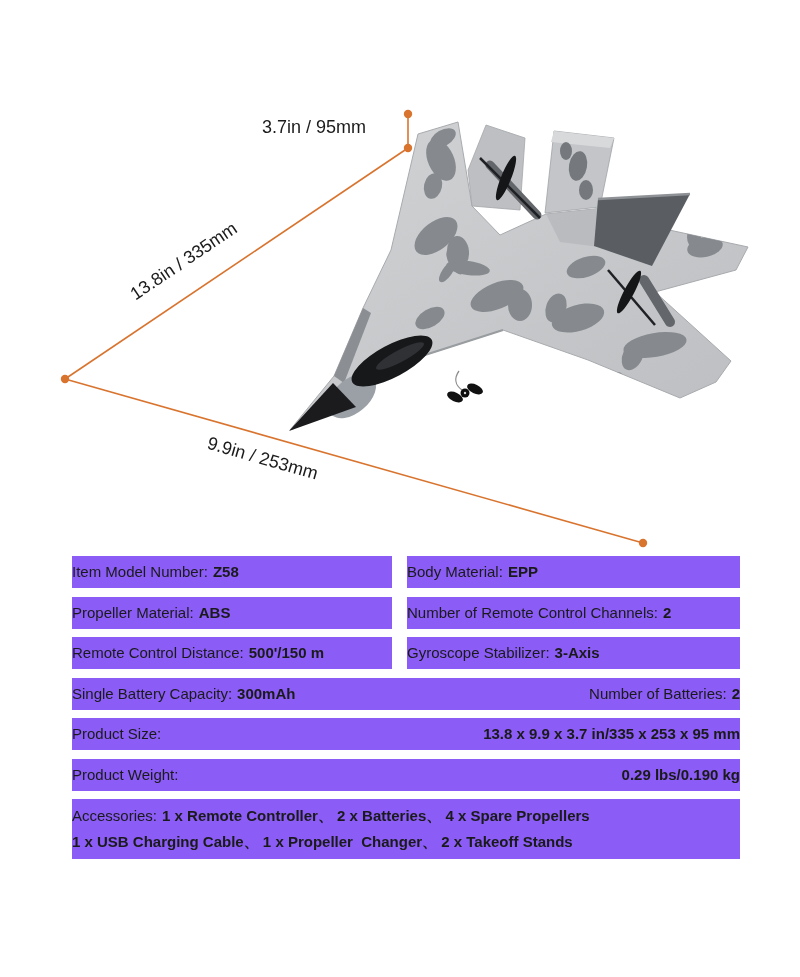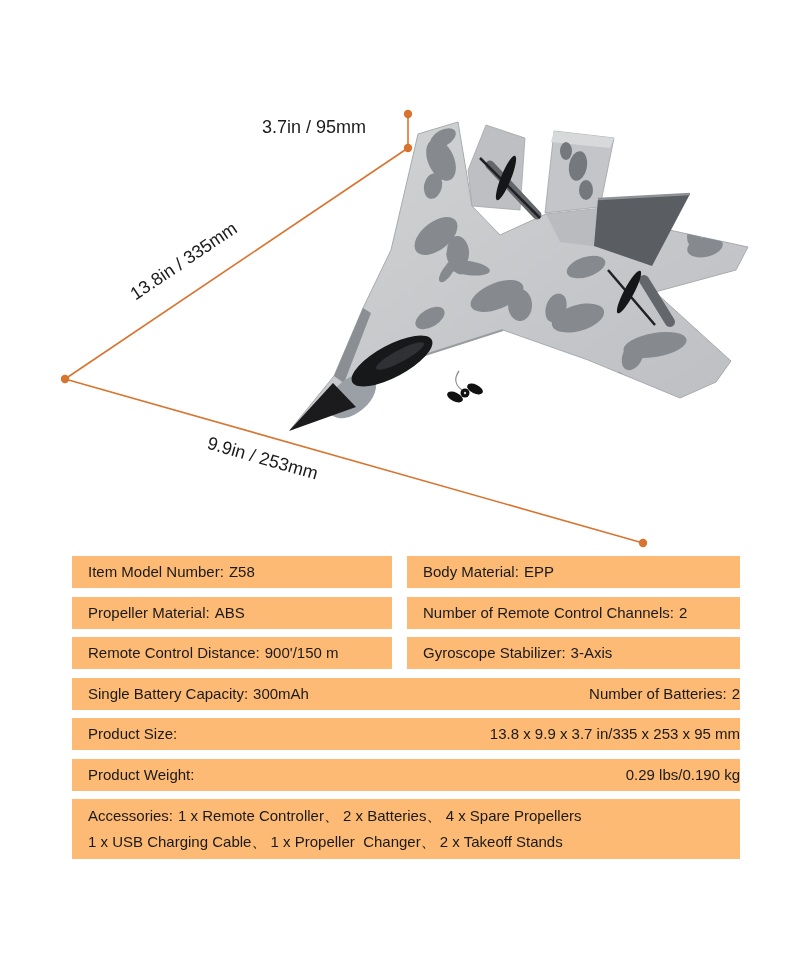--- a/index.html
+++ b/index.html
@@ -9,28 +9,28 @@
   }
   .figure-svg{position:absolute;left:0;top:0;}
   
   .spec-table{
     position:absolute;left:72px;top:556px;width:668px;
     display:flex;flex-direction:column;row-gap:8.5px;
     font-size:15px;line-height:1.2;
   }
   .spec-row{display:flex;column-gap:15px;}
   .cell{
-    background:#fdba74;height:32px;display:flex;align-items:center;
-    padding-left:16px;box-sizing:border-box;
+    background:#8b5cf6;height:32px;display:flex;align-items:center;
+    box-sizing:border-box;
   }
   .cell.left{width:320px;}
   .cell.right{width:333px;text-align:center;}
   .cell.full{width:668px;justify-content:space-between;}
   .lbl{margin-right:5px;white-space:pre;}
-  .val{font-weight:normal;white-space:pre;}
+  .val{font-weight:bold;white-space:pre;}
   .combo-left{display:flex;align-items:center;width:335px;}
   .combo-right{display:flex;align-items:center;}
   .cell.acc{
     height:60px;flex-direction:column;align-items:flex-start;justify-content:center;
     line-height:26px;
   }
   .acc-line{display:flex;}
 </style>
 </head>
 <body>
@@ -167,21 +167,21 @@
       </div>
       <div class="cell right">
         <span class="lbl">Number of Remote Control Channels:</span>
         <span class="val">2</span>
       </div>
     </div>
 
     <div class="spec-row">
       <div class="cell left">
         <span class="lbl">Remote Control Distance:</span>
-        <span class="val">900'/150 m</span>
+        <span class="val">500'/150 m</span>
       </div>
       <div class="cell right">
         <span class="lbl">Gyroscope Stabilizer:</span>
         <span class="val">3-Axis</span>
       </div>
     </div>
 
     <div class="spec-row">
       <div class="cell full">
         <span class="combo-left">

